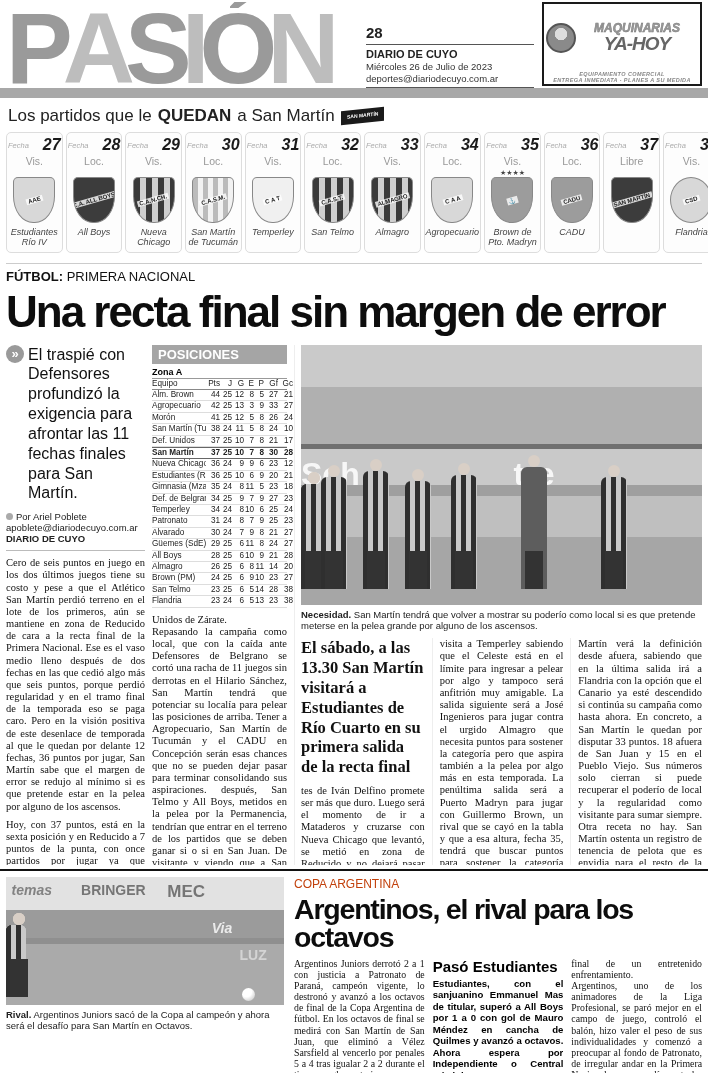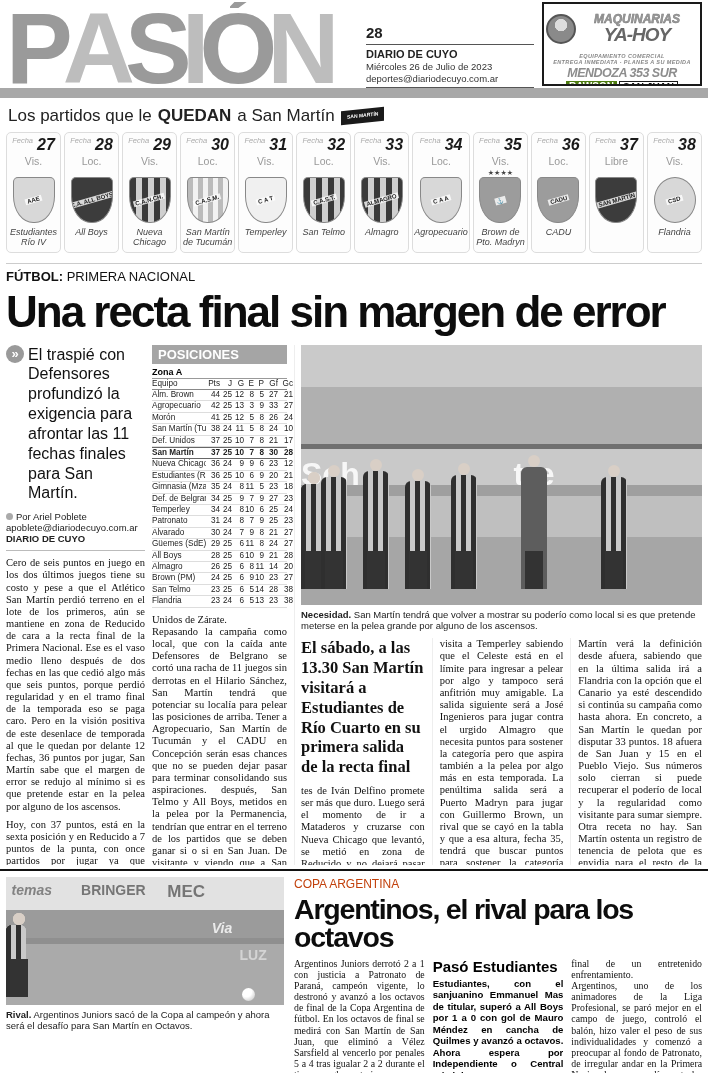--- a/index.html
+++ b/index.html
@@ -14,21 +14,21 @@
   .masthead span { display:inline-block; }
   .masthead span:nth-child(odd) { color:#9a9a9a; }
   .masthead span:nth-child(even) { color:#bdbdbd; }
   .hdr-meta { width:168px; flex:none; padding-top:22px; font-size:9.5px; color:#222; }
   .hdr-page { font-weight:bold; font-size:15px; padding-bottom:3px; border-bottom:1px solid #555; }
   .hdr-paper { font-weight:bold; font-size:11px; margin-top:3px; }
   .hdr-date, .hdr-mail { font-size:9.5px; color:#333; margin-top:1px; }
   .hdr-mail { border-bottom:1px solid #555; padding-bottom:3px; }
   .ad { width:160px; flex:none; border:2px solid #1a1a1a; margin-left:8px; height:84px;
         display:flex; flex-direction:column; font-style:italic; overflow:hidden; background:#fff; }
-  .ad-top { display:flex; align-items:center; padding:9px 2px; }
+  .ad-top { display:flex; align-items:center; padding:18px 2px; }
   .ad-logo { width:30px; height:30px; border-radius:50%; border:2px solid #555; flex:none;
              background:radial-gradient(circle at 50% 35%, #ddd 0 28%, #8a8a8a 30% 100%); }
   .ad-brands { flex:1; text-align:center; line-height:1; }
   .ad-brand-top { font-weight:900; font-size:12px; color:#9a9a9a; -webkit-text-stroke:0.5px #777; }
   .ad-brand-main { font-weight:900; font-size:19px; color:#666; letter-spacing:-1px; }
   .ad-tag { font-size:5.5px; font-weight:bold; color:#888; text-align:center; letter-spacing:0.4px; }
   .ad-addr { font-weight:900; font-size:12.5px; color:#8d8d8d; text-align:center; letter-spacing:-0.5px; margin-top:1px; }
   .ad-city { display:flex; justify-content:center; gap:2px; font-style:normal; margin-top:1px; }
   .ad-city .inv { background:#4d7c0f; color:#fff; font-weight:bold; font-size:10px; padding:0 3px; }
   .ad-city .out { border:1px solid #1a1a1a; color:#111; font-weight:bold; font-size:10px; padding:0 3px; }
@@ -38,21 +38,21 @@
 
   
   .fixtures { padding:6px 0 2px; }
   .fix-title { font-size:17px; color:#222; display:flex; align-items:center; gap:6px; padding:2px 2px 6px; }
   .fix-title b { font-weight:bold; }
   .sm-flag { background:#1a1a1a; color:#fff; font-size:5px; font-weight:bold; padding:4px 6px;
              transform:skewY(-6deg); line-height:1.1; text-align:center; }
   .cards-row { display:flex; gap:3px; }
   .fix-card { flex:1; border:1px solid #ddd; border-radius:5px; background:#fdfdfd;
               text-align:center; padding:3px 1px 4px; min-height:118px; }
-  .fecha-line { display:flex; justify-content:center; align-items:flex-start; gap:4px; }
+  .fecha-line { display:flex; justify-content:center; align-items:center; gap:14px; }
   .fecha-word { font-size:7.5px; color:#aaa; font-style:italic; }
   .fecha-num { font-size:16px; font-weight:900; font-style:italic; color:#1a1a1a; }
   .cond { font-size:10.5px; color:#999; margin:1px 0 2px; }
   .stars { height:8px; font-size:7px; color:#444; line-height:8px; }
   .crest { width:42px; height:46px; margin:0 auto; border:1px solid #888;
            border-radius:5px 5px 48% 48% / 5px 5px 58% 58%;
            display:flex; align-items:center; justify-content:center; overflow:hidden; }
   .crest-label { font-size:6px; font-weight:bold; background:rgba(255,255,255,0.8); color:#222;
                  padding:0 2px; transform:rotate(-16deg); white-space:nowrap; }
   .c-dark { background:#3c3c3c; }

